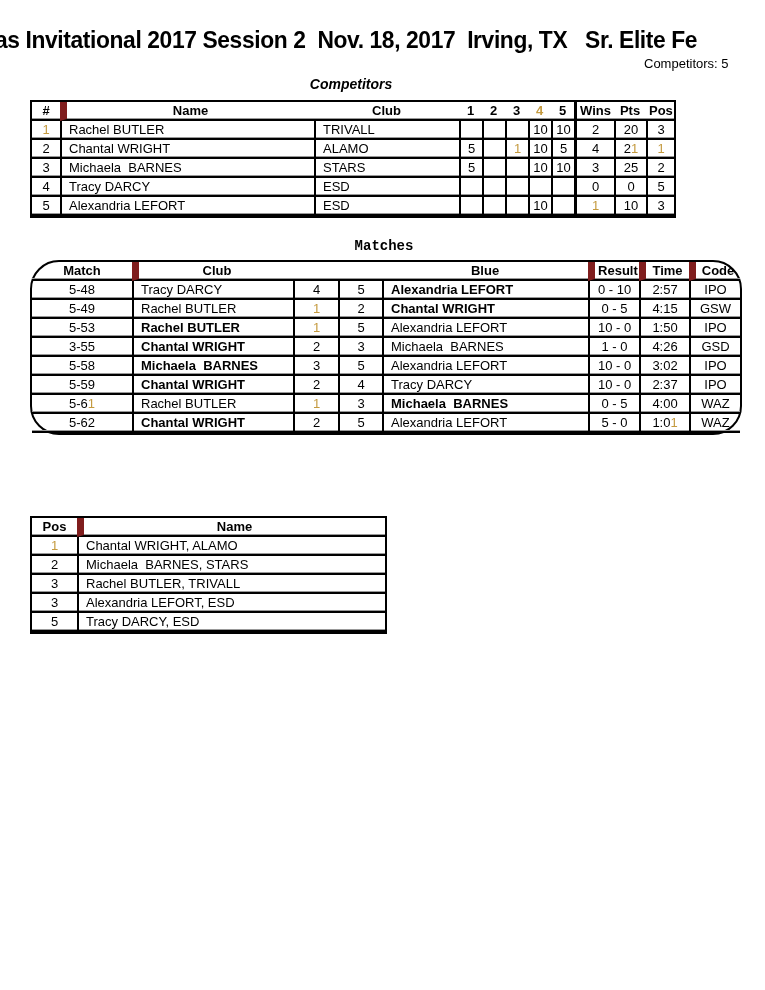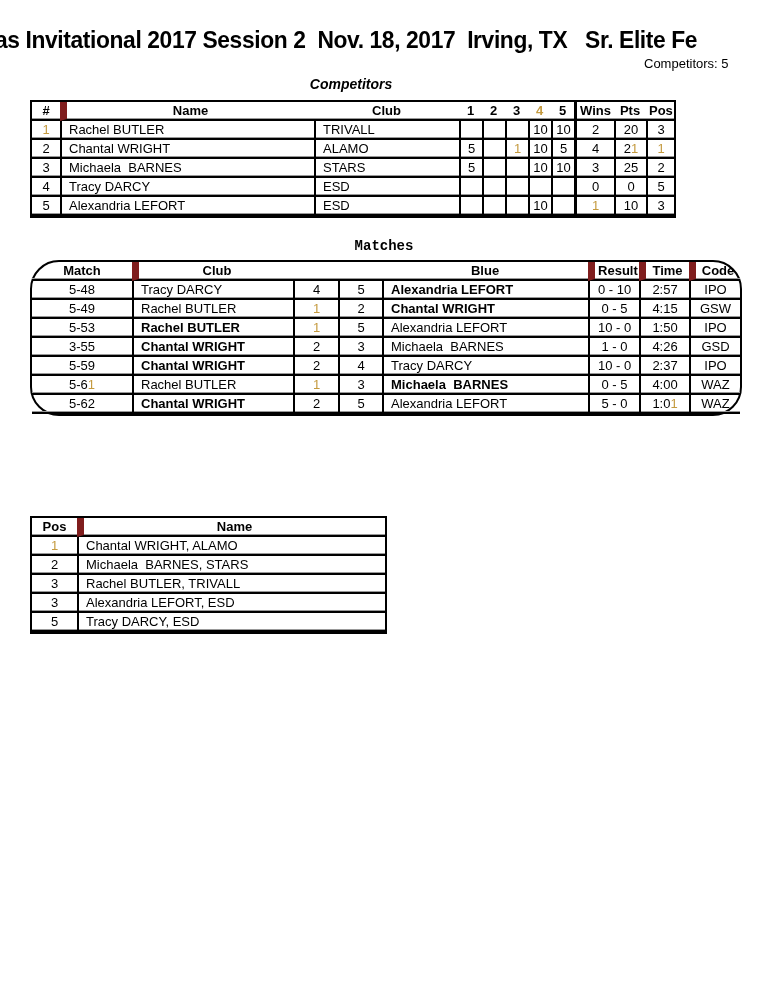--- a/index.html
+++ b/index.html
@@ -218,20 +218,30 @@
           <td class="c">3-55</td>
           <td class="l win">Chantal WRIGHT</td>
           <td class="c">2</td>
           <td class="c">3</td>
           <td class="l">Michaela  BARNES</td>
           <td class="c">1 - 0</td>
           <td class="c">4:26</td>
           <td class="c">GSD</td>
         </tr>
         <tr>
+          <td class="c">5-58</td>
+          <td class="l win">Michaela  BARNES</td>
+          <td class="c">3</td>
+          <td class="c">5</td>
+          <td class="l">Alexandria LEFORT</td>
+          <td class="c">10 - 0</td>
+          <td class="c">3:02</td>
+          <td class="c">IPO</td>
+        </tr>
+        <tr>
           <td class="c">5-59</td>
           <td class="l win">Chantal WRIGHT</td>
           <td class="c">2</td>
           <td class="c">4</td>
           <td class="l">Tracy DARCY</td>
           <td class="c">10 - 0</td>
           <td class="c">2:37</td>
           <td class="c">IPO</td>
         </tr>
         <tr>

